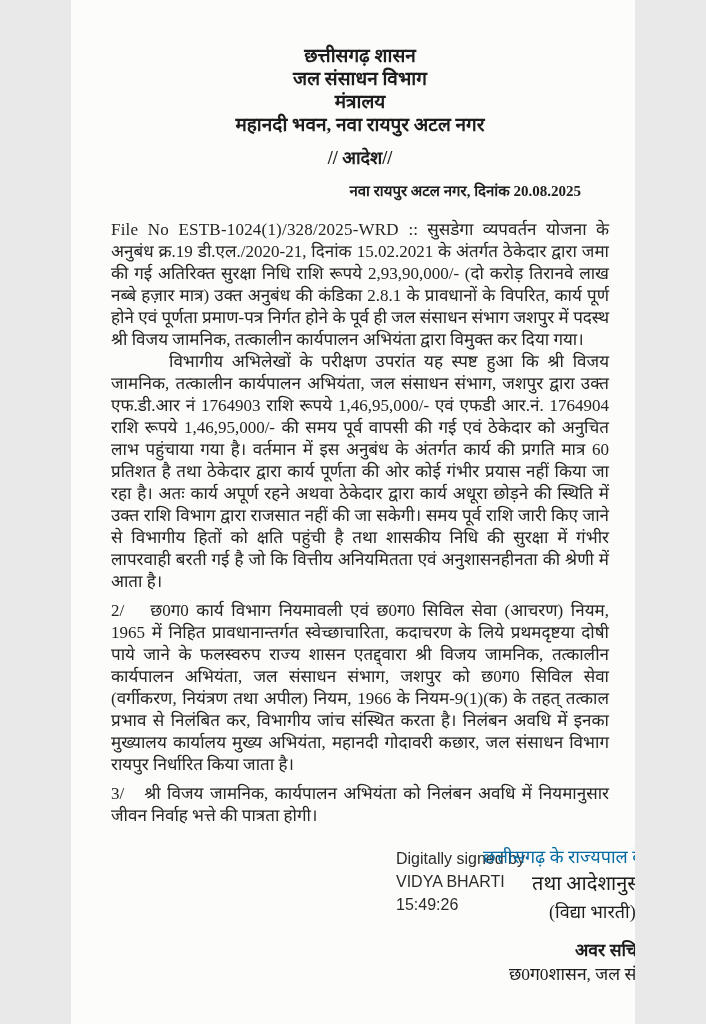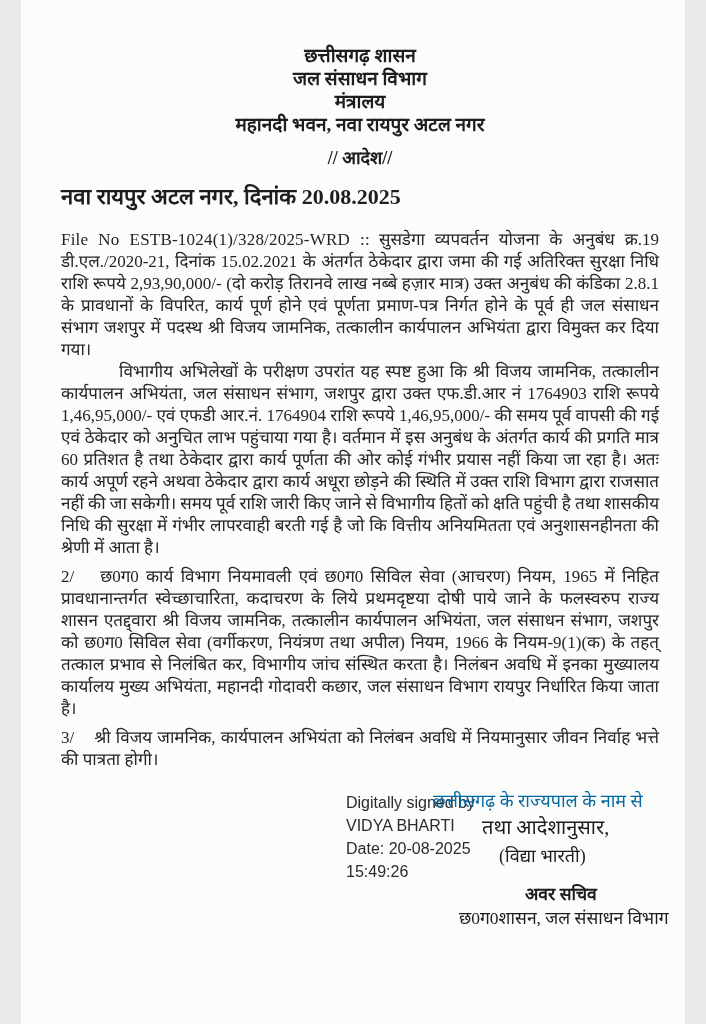--- a/index.html
+++ b/index.html
@@ -1,30 +1,30 @@
 <!DOCTYPE html>
 <html lang="hi"><head>
 <meta charset="utf-8">
 <style>
   html,body{margin:0;padding:0;background:#e9e9e9;}
   .page{
     position:relative;
-    width:664px;height:1024px;
+    width:564px;height:1024px;
     margin:0 auto;
     background:#fcfcfb;
     color:#1d1d1d;
     font-family:"Liberation Serif","DejaVu Serif",serif;
     overflow:hidden;
     box-sizing:border-box;
     padding:44px 26px 0 40px;
   }
   .letterhead{text-align:center;font-weight:bold;font-size:19px;line-height:23px;}
   .letterhead div{white-space:nowrap;}
   .order-title{text-align:center;font-weight:bold;font-size:18px;margin-top:9px;}
-  .date-line{font-weight:bold;font-size:22px;margin-top:11px;padding-right:28px;}
+  .date-line{text-align:right;font-weight:bold;font-size:15px;margin-top:11px;padding-right:28px;}
   .body-text{margin-top:19px;}
   p.para{
     margin:0;
     font-size:17px;
     line-height:22px;
     text-align:justify;
     color:#242424;
   }
   p.para.indent{text-indent:58px;}
   p.para.gap12{margin-top:7px;}
@@ -76,21 +76,20 @@
 
     <p class="para gap12"><span class="pnum">2/</span><span>छ0ग0 कार्य विभाग नियमावली एवं छ0ग0 सिविल सेवा (आचरण) नियम, 1965 में निहित प्रावधानान्तर्गत स्वेच्छाचारिता, कदाचरण के लिये प्रथमदृष्टया दोषी पाये जाने के फलस्वरुप राज्य शासन एतद्द्वारा श्री विजय जामनिक, तत्कालीन कार्यपालन अभियंता, जल संसाधन संभाग, जशपुर को छ0ग0 सिविल सेवा (वर्गीकरण, नियंत्रण तथा अपील) नियम, 1966 के नियम-9(1)(क) के तहत् तत्काल प्रभाव से निलंबित कर, विभागीय जांच संस्थित करता है। निलंबन अवधि में इनका मुख्यालय कार्यालय मुख्य अभियंता, महानदी गोदावरी कछार, जल संसाधन विभाग रायपुर निर्धारित किया जाता है।</span></p>
 
     <p class="para gap18"><span class="pnum pnum3">3/</span><span>श्री विजय जामनिक, कार्यपालन अभियंता को निलंबन अवधि में नियमानुसार जीवन निर्वाह भत्ते की पात्रता होगी।</span></p>
   </div>
 
   <div class="signature">
     <div class="stamp">
       <div>Digitally signed by</div>
       <div>VIDYA BHARTI</div>
-      <div>Date: 20-08-2025</div>
       <div>15:49:26</div>
     </div>
     <div class="closing-1">छत्तीसगढ़ के राज्यपाल के नाम से</div>
     <div class="closing-2">तथा आदेशानुसार,</div>
     <div class="sig-name">(विद्या भारती)</div>
     <div class="sig-title">अवर सचिव</div>
     <div class="sig-dept">छ0ग0शासन, जल संसाधन विभाग</div>
   </div>
 
 </div>

